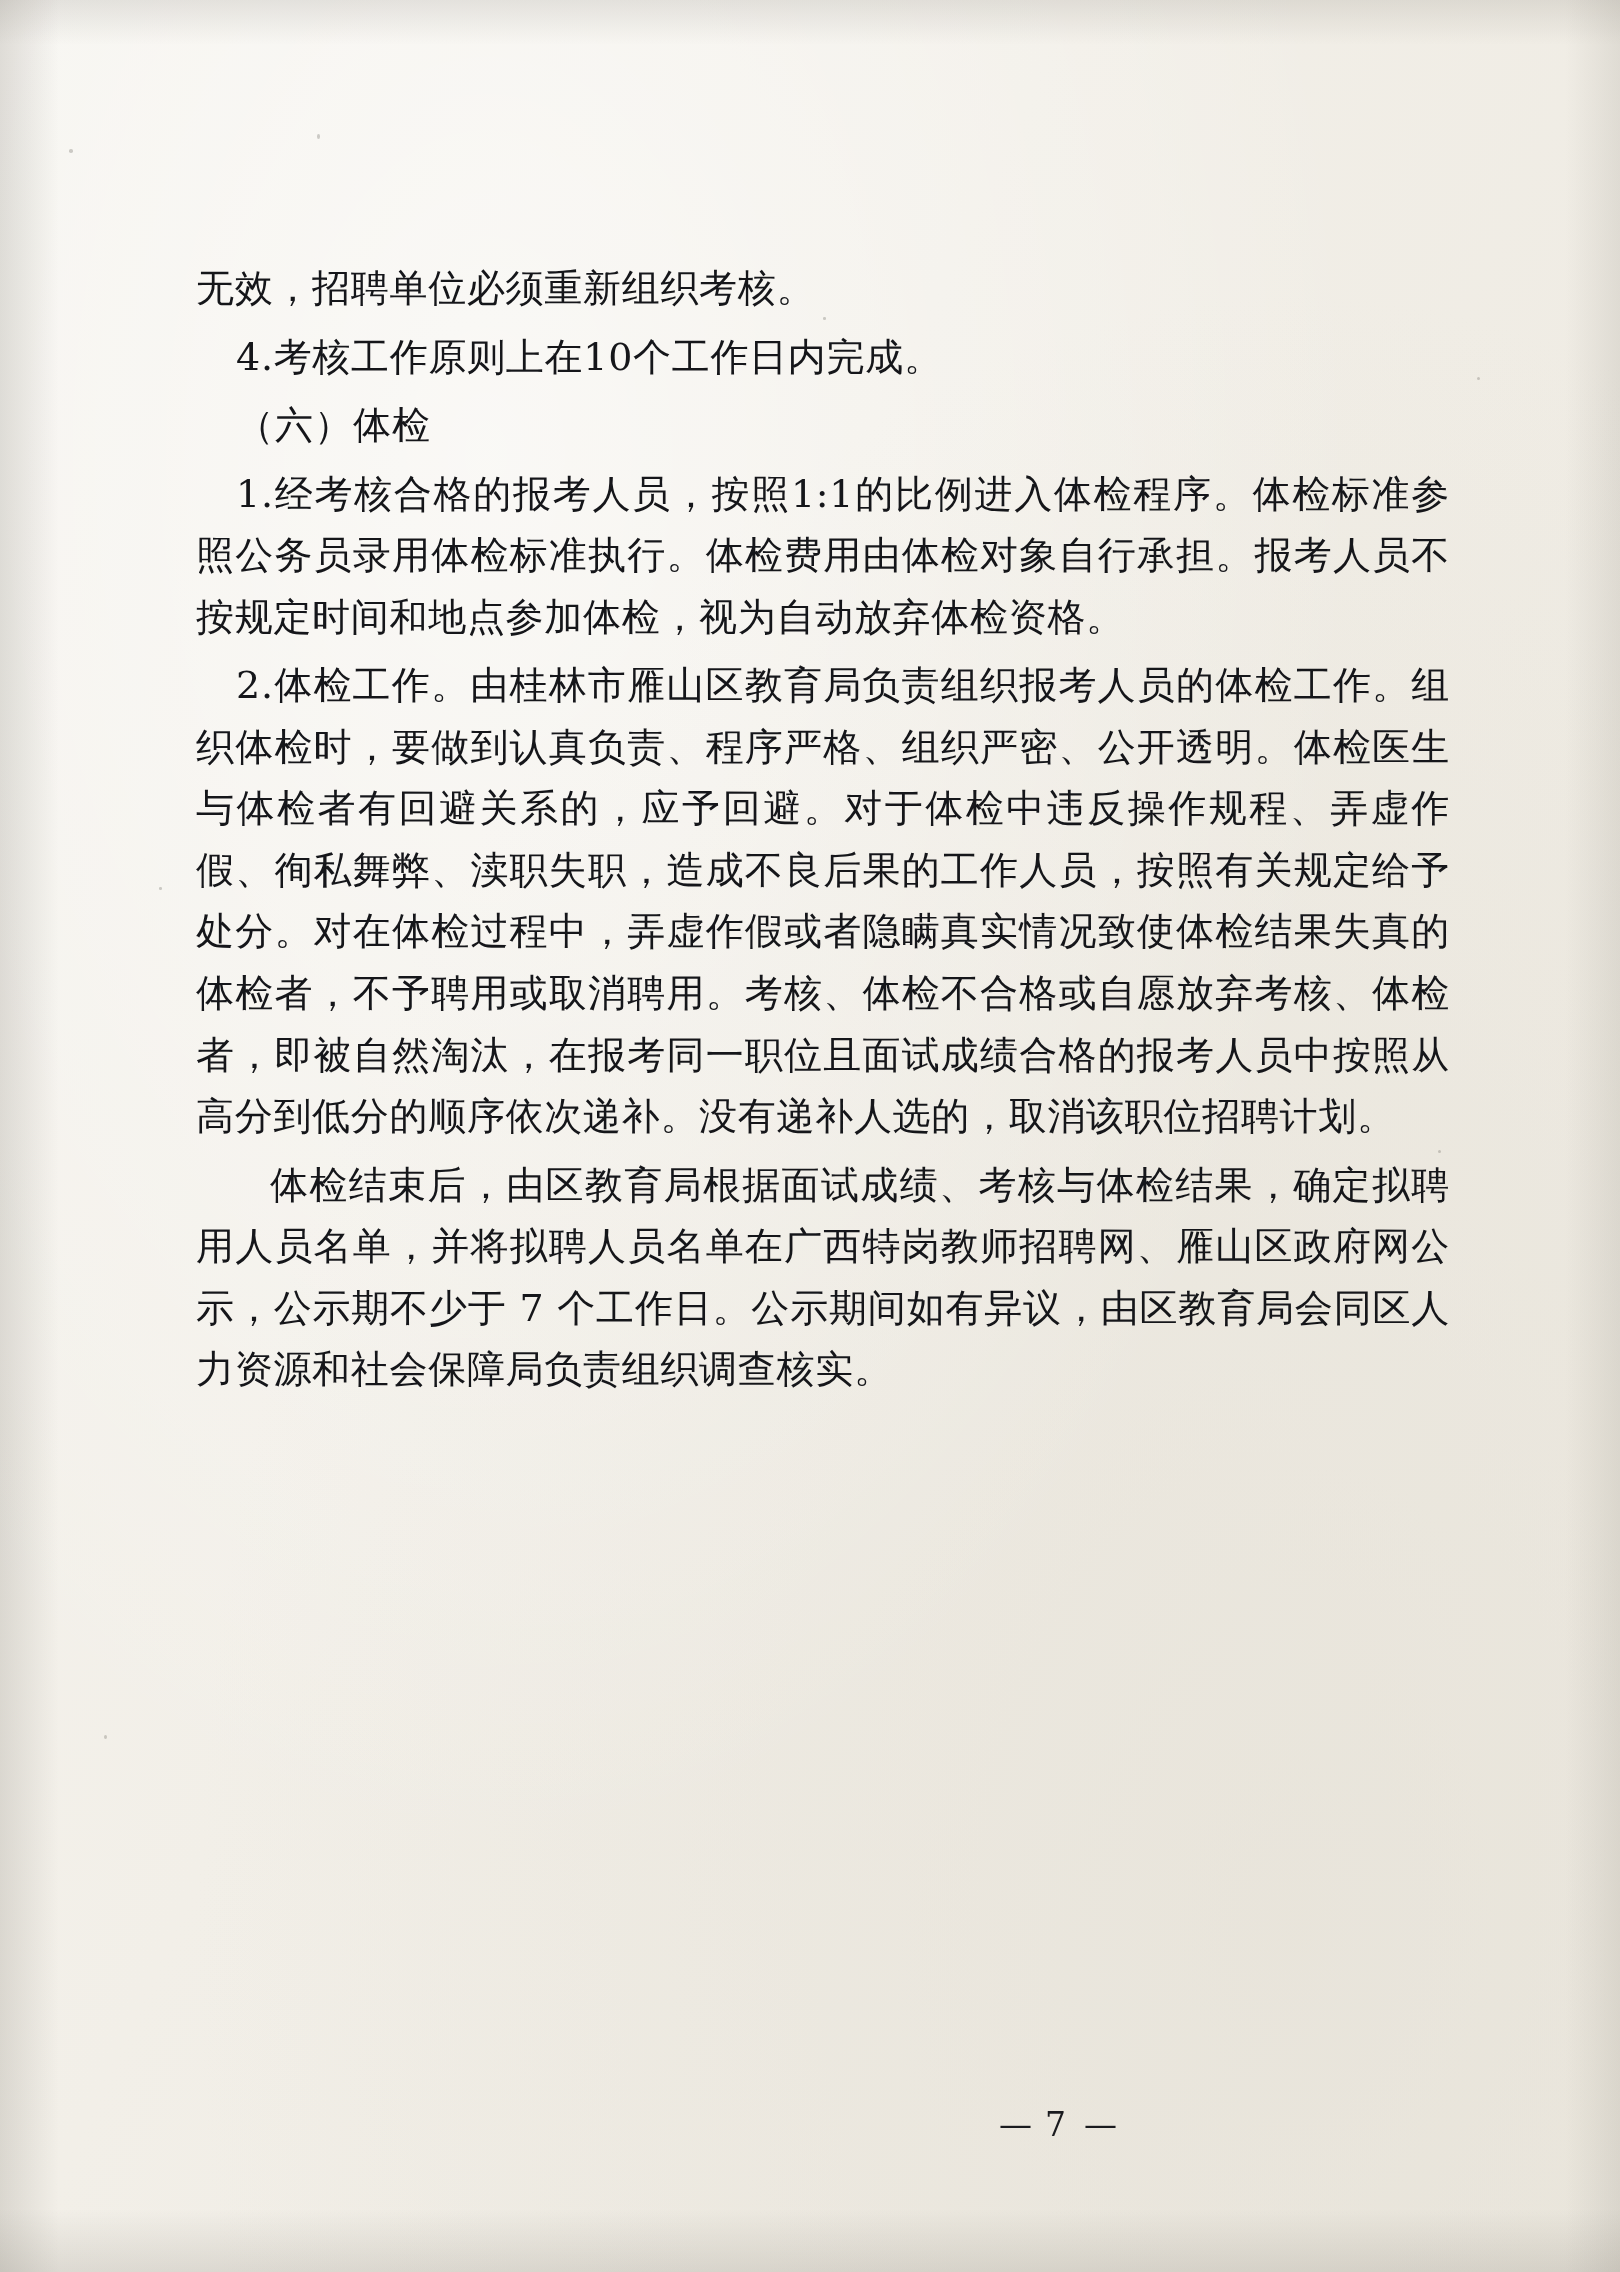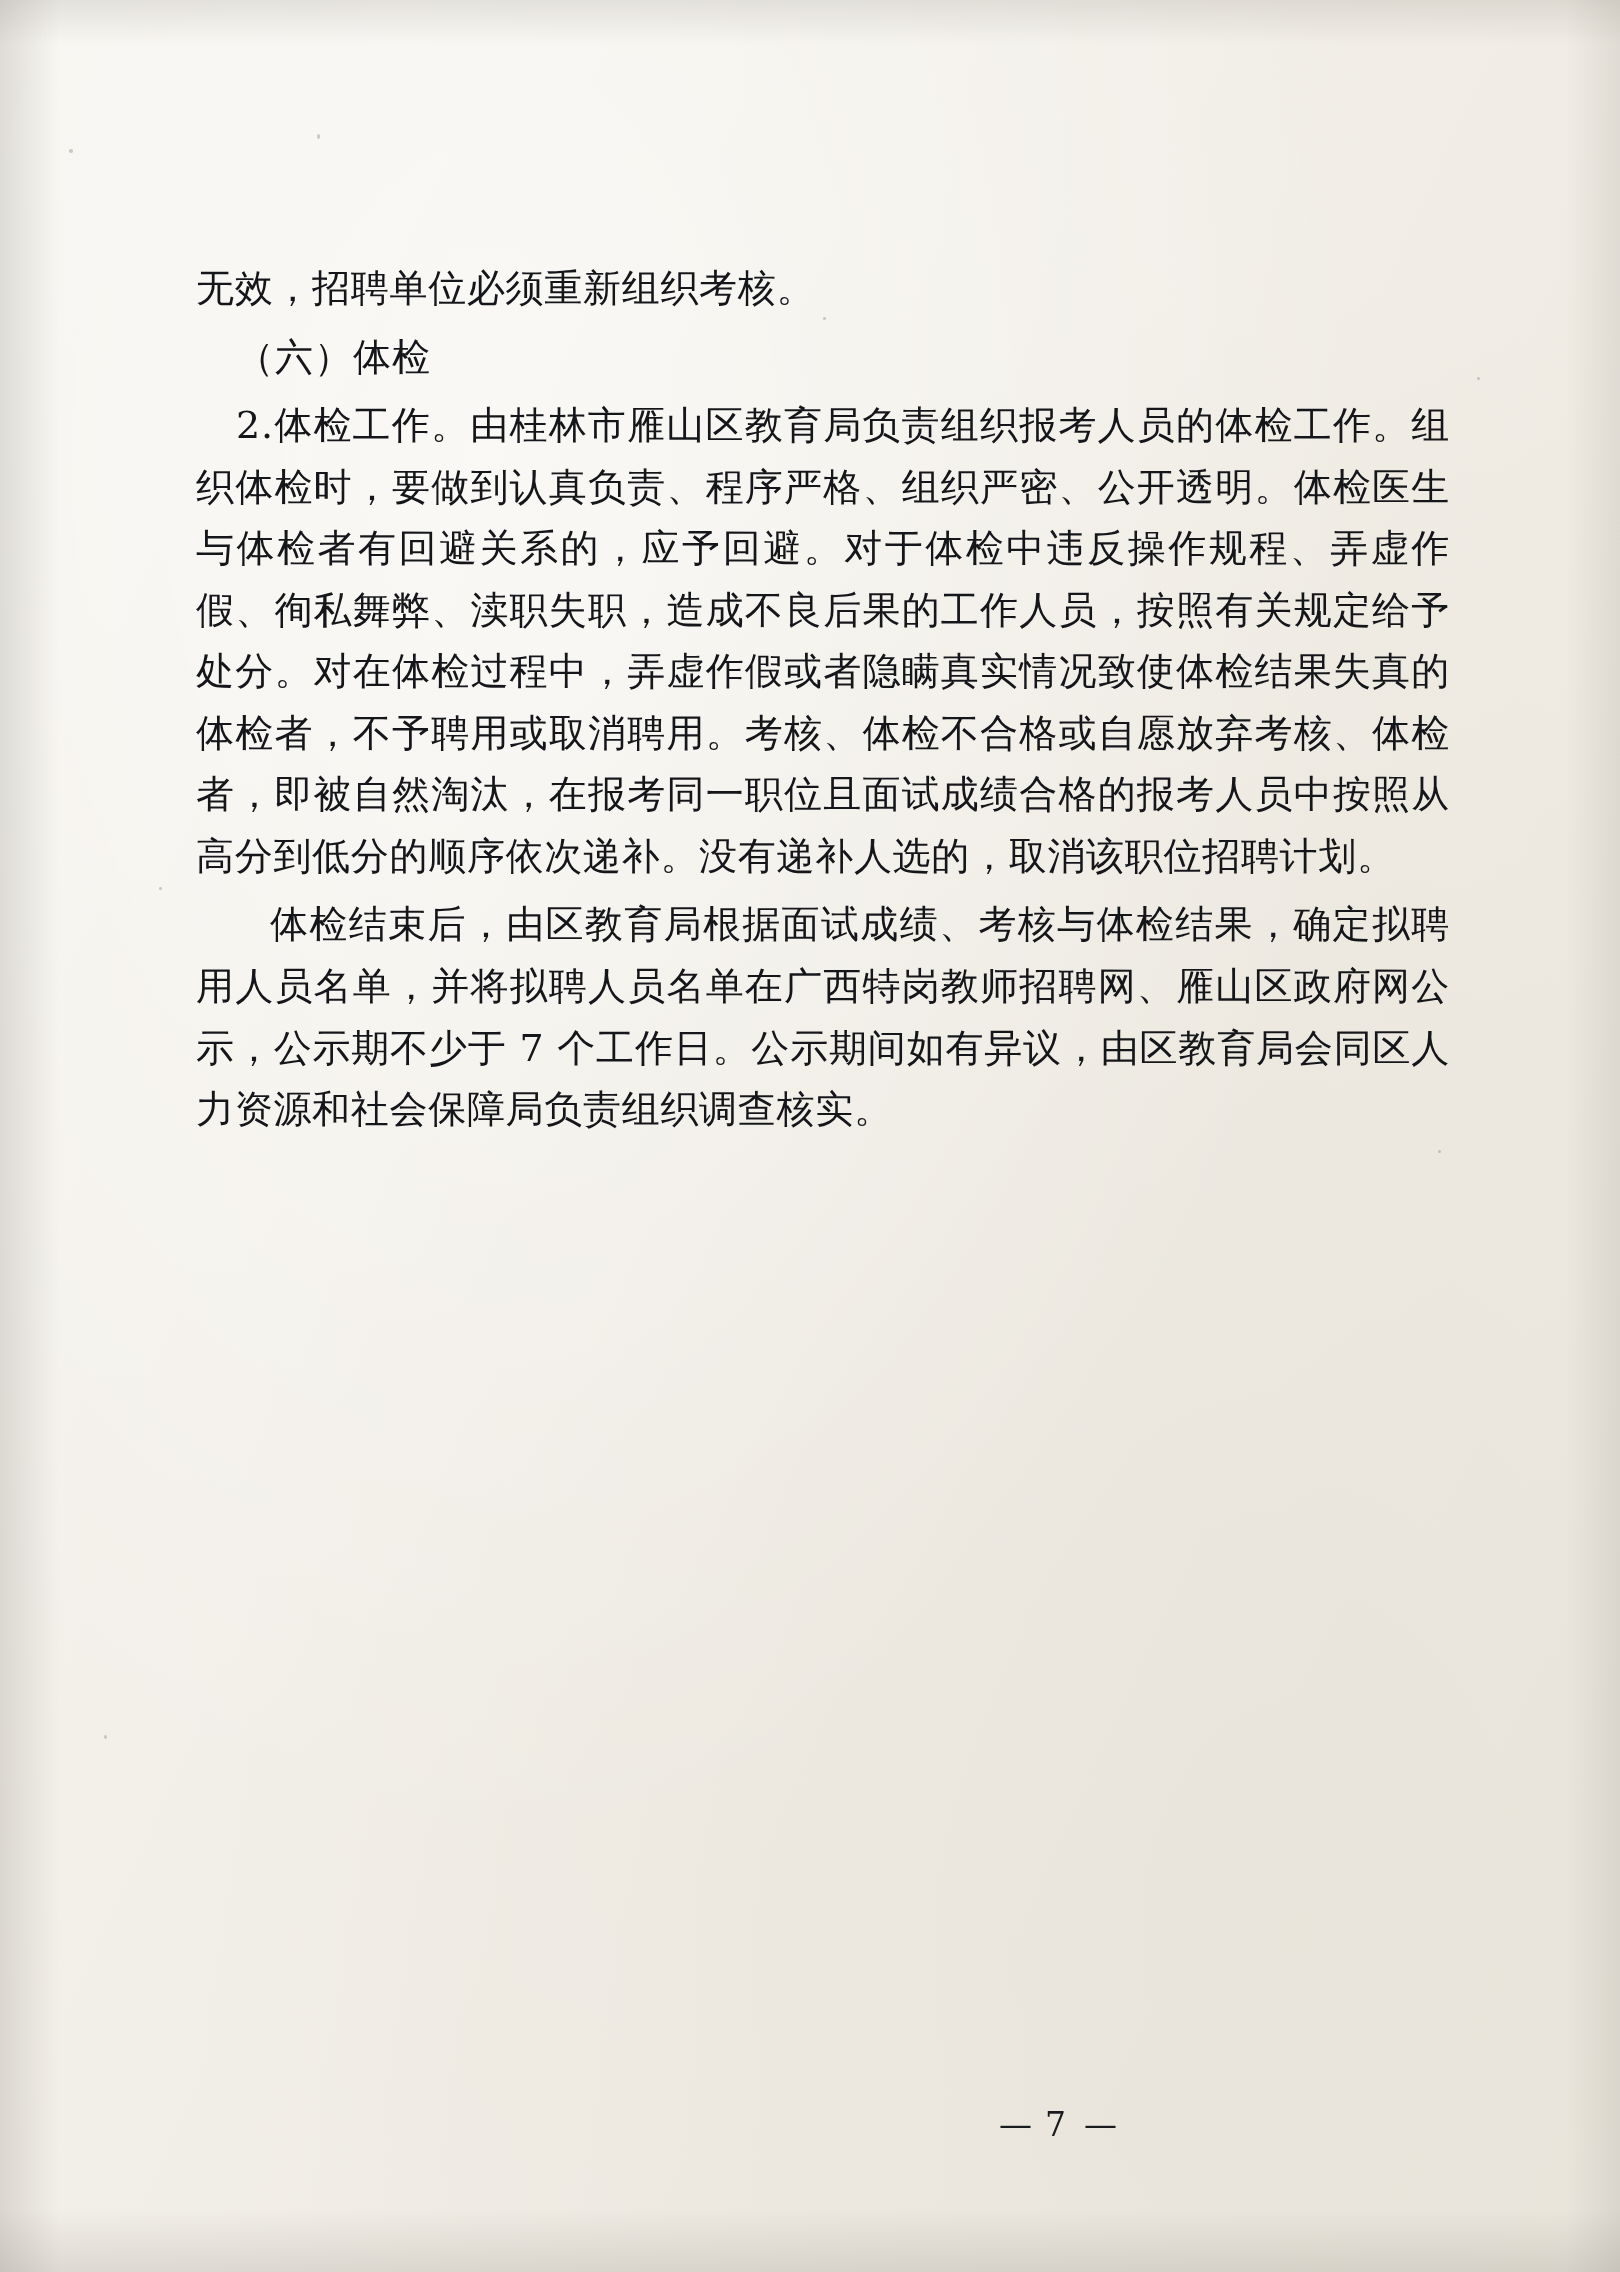--- a/index.html
+++ b/index.html
@@ -118,23 +118,25 @@
   <div class="speck" style="left:1477px; top:377px;  width:3px;  height:3px;"></div>
   <div class="speck" style="left:159px;  top:887px; width:2.5px;  height:2.5px;"></div>
   <div class="speck" style="left:1438px; top:1150px; width:3px;  height:3px;"></div>
   <div class="speck" style="left:104px;  top:1735px; width:3px;  height:4px;"></div>
   <div class="speck" style="left:823px; top:317px;  width:2.5px;  height:2.5px;"></div>
 
   <div class="content">
 
     <p class="para noindent">无效，招聘单位必须重新组织考核。</p>
 
+    <p class="para indent-1">4.考核工作原则上在10个工作日内完成。</p>
 
     <p class="heading">（六）体检</p>
 
+    <p class="para indent-1">1.经考核合格的报考人员，按照1:1的比例进入体检程序。体检标准参照公务员录用体检标准执行。体检费用由体检对象自行承担。报考人员不按规定时间和地点参加体检，视为自动放弃体检资格。</p>
 
     <p class="para indent-1">2.体检工作。由桂林市雁山区教育局负责组织报考人员的体检工作。组织体检时，要做到认真负责、程序严格、组织严密、公开透明。体检医生与体检者有回避关系的，应予回避。对于体检中违反操作规程、弄虚作假、徇私舞弊、渎职失职，造成不良后果的工作人员，按照有关规定给予处分。对在体检过程中，弄虚作假或者隐瞒真实情况致使体检结果失真的体检者，不予聘用或取消聘用。考核、体检不合格或自愿放弃考核、体检者，即被自然淘汰，在报考同一职位且面试成绩合格的报考人员中按照从高分到低分的顺序依次递补。没有递补人选的，取消该职位招聘计划。</p>
 
 
     <p class="para indent-2">体检结束后，由区教育局根据面试成绩、考核与体检结果，确定拟聘用人员名单，并将拟聘人员名单在广西特岗教师招聘网、雁山区政府网公示，公示期不少于 7 个工作日。公示期间如有异议，由区教育局会同区人力资源和社会保障局负责组织调查核实。</p>
 
   </div>
 
   <div class="page-number">
     <span class="dash">—</span><span>7</span><span class="dash">—</span>

